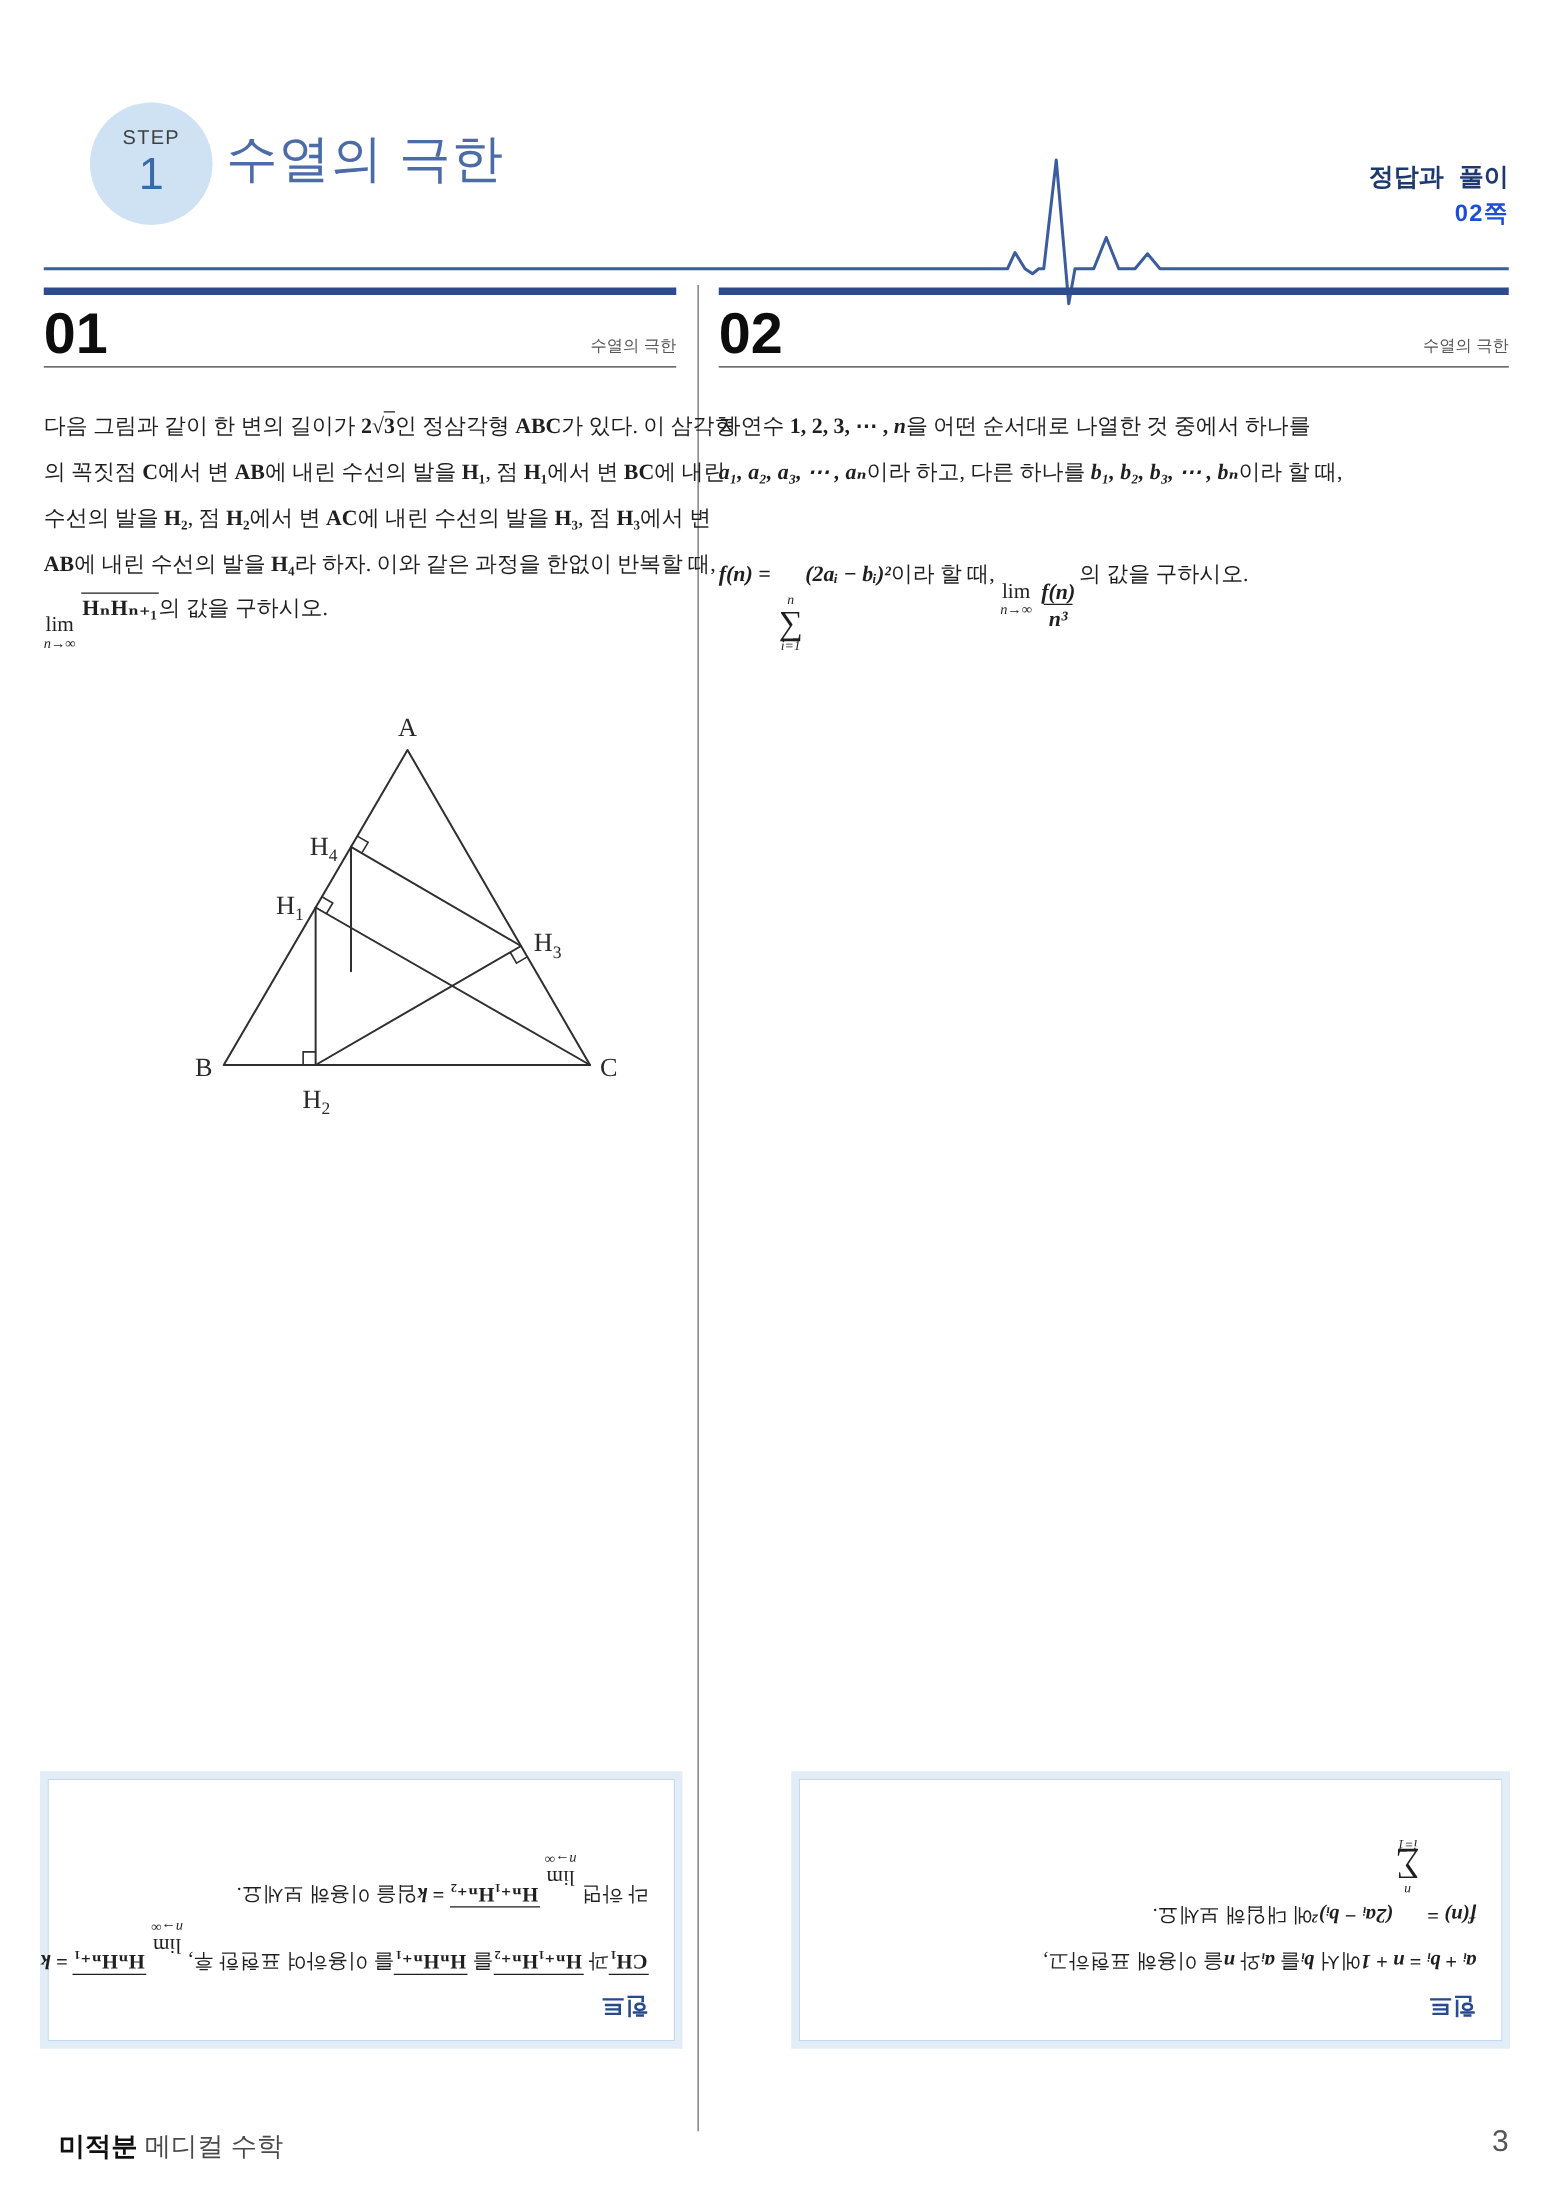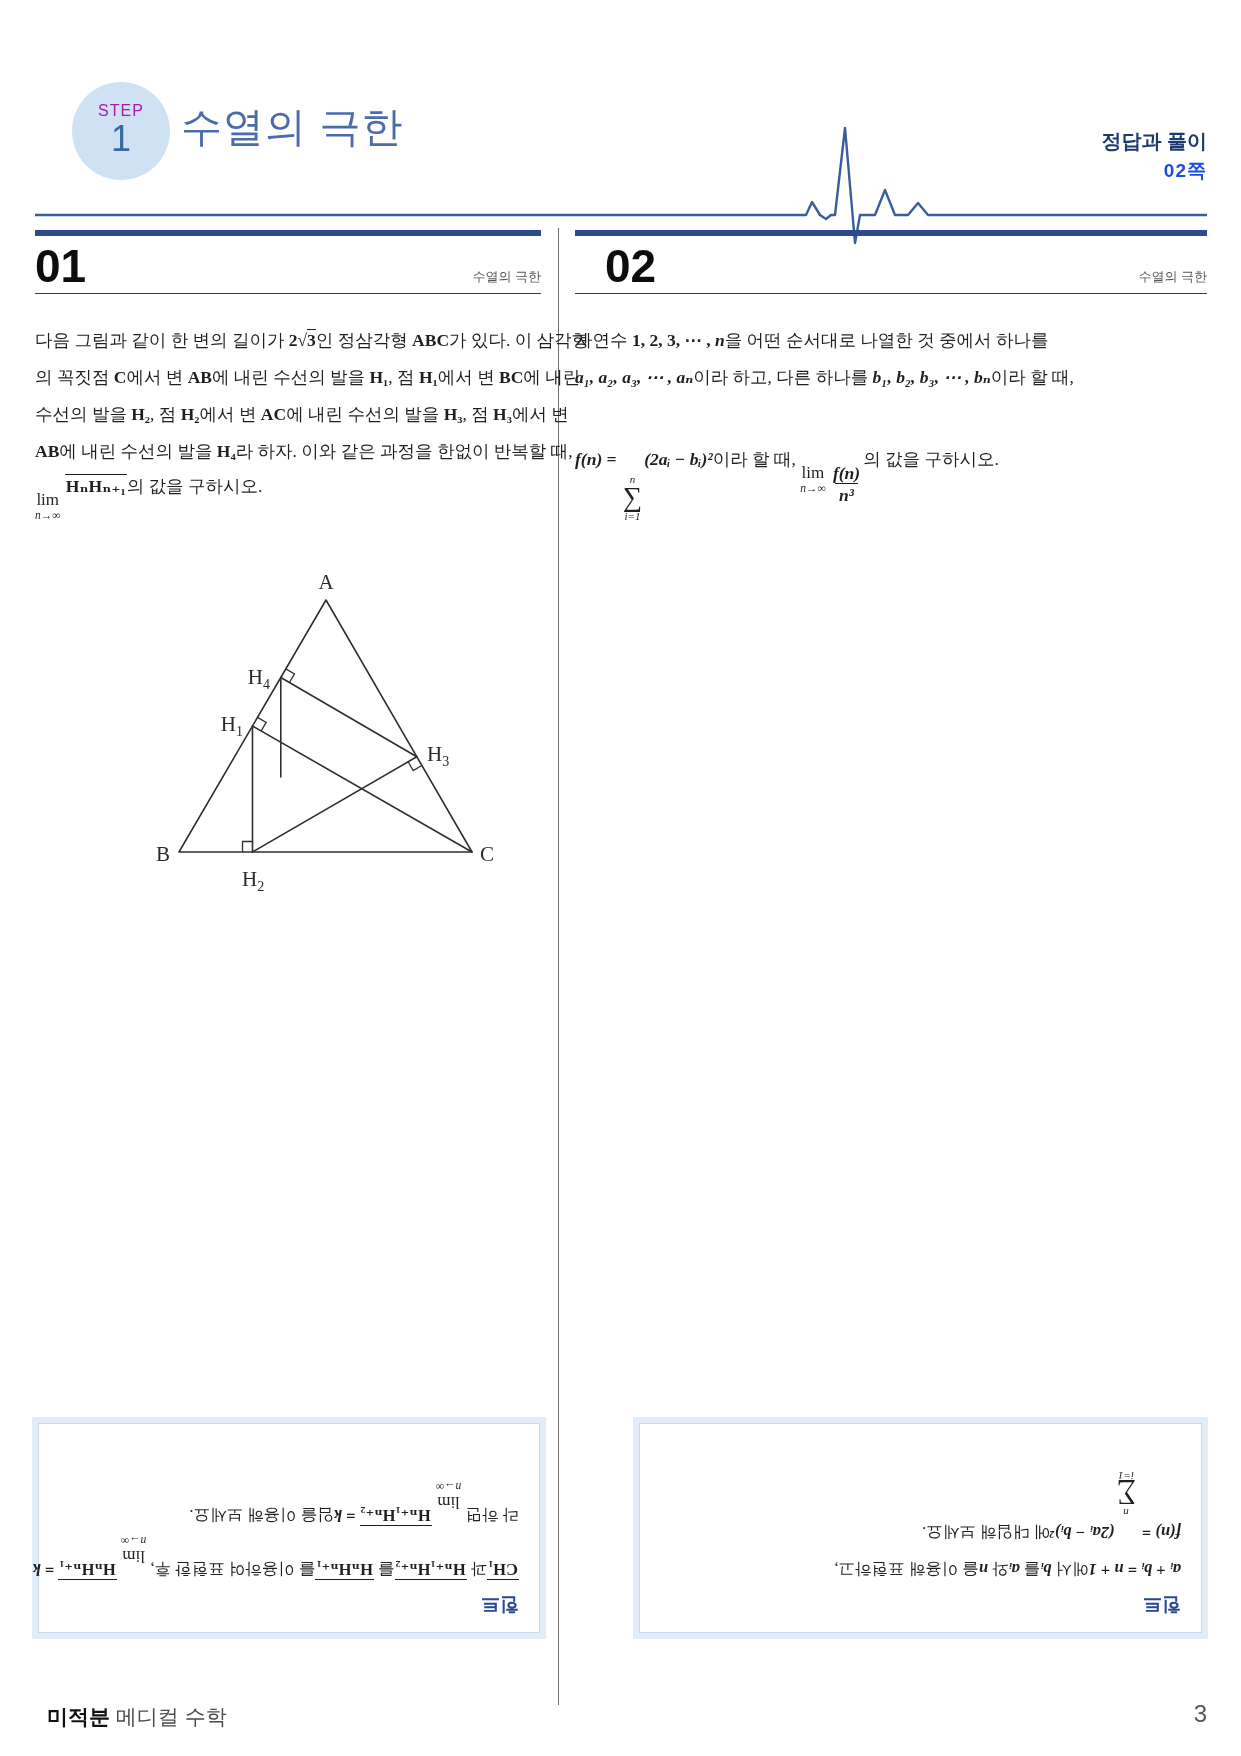--- a/index.html
+++ b/index.html
@@ -3,27 +3,27 @@
 <meta charset="utf-8">
 <style>
   html,body{margin:0;padding:0;background:#fff;}
   .page{position:relative;width:1241px;height:1756px;background:#fff;overflow:hidden;
         font-family:"Liberation Serif","DejaVu Serif",serif;color:#1f1f1f;}
   .abs{position:absolute;}
 
   
   .step-circle{left:72px;top:82px;width:98px;height:98px;border-radius:50%;background:#cfe2f4;
                display:flex;flex-direction:column;align-items:center;justify-content:center;}
-  .step-word{font-family:"Liberation Sans","DejaVu Sans",sans-serif;font-size:16px;color:#a21caf;letter-spacing:1px;line-height:1;}
+  .step-word{font-family:"Liberation Sans","DejaVu Sans",sans-serif;font-size:16px;color:#404040;letter-spacing:1px;line-height:1;}
   .step-num{font-family:"Liberation Sans","DejaVu Sans",sans-serif;font-size:36px;color:#3a69a8;line-height:1.1;font-weight:500;}
   .kicker{left:183px;top:74px;font-family:"Liberation Sans","DejaVu Sans",sans-serif;
           font-weight:700;font-size:19px;color:#21407c;}
   .page-title{left:181px;top:100px;font-family:"Liberation Sans","DejaVu Sans",sans-serif;
           font-size:41px;color:#4c6ca9;font-weight:500;letter-spacing:1px;}
-  .answers-label{left:807px;top:128px;width:400px;text-align:right;font-family:Liberation Sans, sans-serif;
+  .answers-label{left:807px;top:128px;width:400px;text-align:right;font-family:Liberation Mono, monospace;
           font-weight:700;font-size:20px;color:#1c3a6f;}
   .answers-page{left:807px;top:158px;width:400px;text-align:right;font-family:"Liberation Sans","DejaVu Sans",sans-serif;
           font-size:19px;color:#1d4ed8;letter-spacing:1px;font-weight:bold;}
 
   
   .divider{left:558px;top:228px;width:1px;height:1477px;background:#6b6b6b;}
   .pbar{top:230px;height:6px;background:#2d4b8c;}
   .pnum{font-family:"Liberation Sans","DejaVu Sans",sans-serif;font-weight:800;font-size:46px;color:#0d0d0d;line-height:1;}
   .ptopic{font-family:"Liberation Sans","DejaVu Sans",sans-serif;font-size:13px;color:#555;text-align:right;}
   .prule{height:1px;background:#3c3c3c;}
@@ -127,21 +127,21 @@
       <text x="70" y="306" text-anchor="end"><tspan>B</tspan></text>
       <text x="380" y="306" text-anchor="start"><tspan>C</tspan></text>
       <text x="170" y="129" text-anchor="end"><tspan>H</tspan><tspan class="fsub" dy="5">4</tspan></text>
       <text x="143" y="176" text-anchor="end"><tspan>H</tspan><tspan class="fsub" dy="5">1</tspan></text>
       <text x="327" y="206" text-anchor="start"><tspan>H</tspan><tspan class="fsub" dy="5">3</tspan></text>
       <text x="142" y="331" text-anchor="start"><tspan>H</tspan><tspan class="fsub" dy="5">2</tspan></text>
     </svg>
   </div>
 
   <div class="abs pbar" style="left:575px;width:632px;"></div>
-  <div class="abs pnum" style="left:605px;top:243px;">02</div>
+  <div class="abs pnum" style="left:575px;top:243px;">02</div>
   <div class="abs ptopic" style="left:1007px;top:268px;width:200px;">수열의 극한</div>
   <div class="abs prule" style="left:575px;top:293px;width:632px;"></div>
 
   <div class="tline" style="left:575px;top:322px;"><span class="sg-t">자연수 </span><span class="sg-b">1, 2, 3, ⋯ , </span><span class="sg-bi">n</span><span class="sg-t">을 어떤 순서대로 나열한 것 중에서 하나를</span></div>
   <div class="tline" style="left:575px;top:359px;"><span class="sg-bi">a₁, a₂, a₃, ⋯ , aₙ</span><span class="sg-t">이라 하고, 다른 하나를 </span><span class="sg-bi">b₁, b₂, b₃, ⋯ , bₙ</span><span class="sg-t">이라 할 때,</span></div>
   <div class="tline" style="left:575px;top:441px;"><span class="sg-bi">f(n) = </span><span class="m-sum">
         <span class="m-sum-t">n</span>
         <span class="m-sum-s">∑</span>
         <span class="m-sum-b">i=1</span>
       </span><span class="sg-bi">(2aᵢ − bᵢ)²</span><span class="sg-t">이라 할 때, </span><span class="m-lim">

